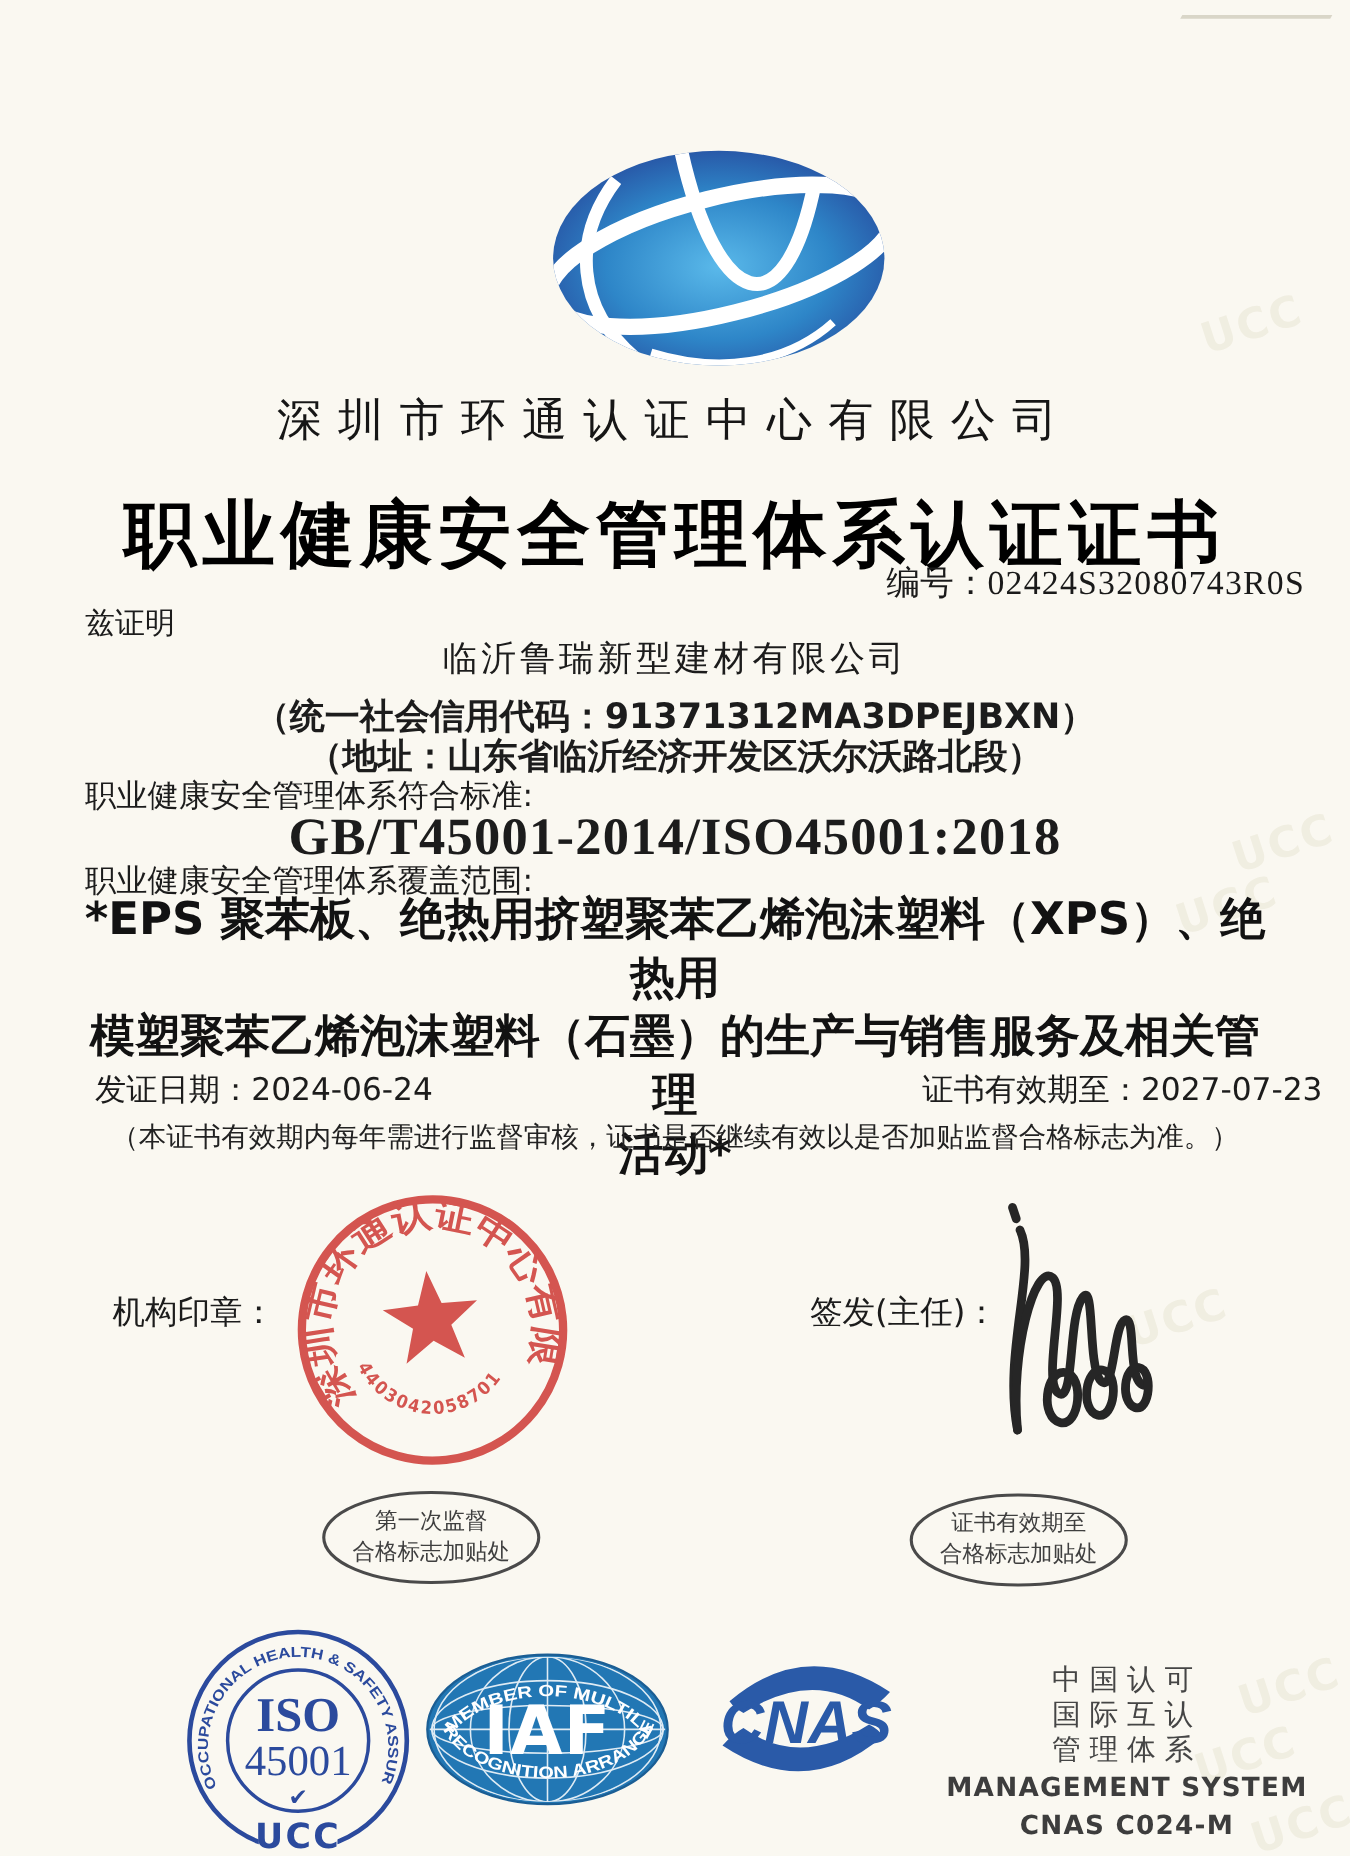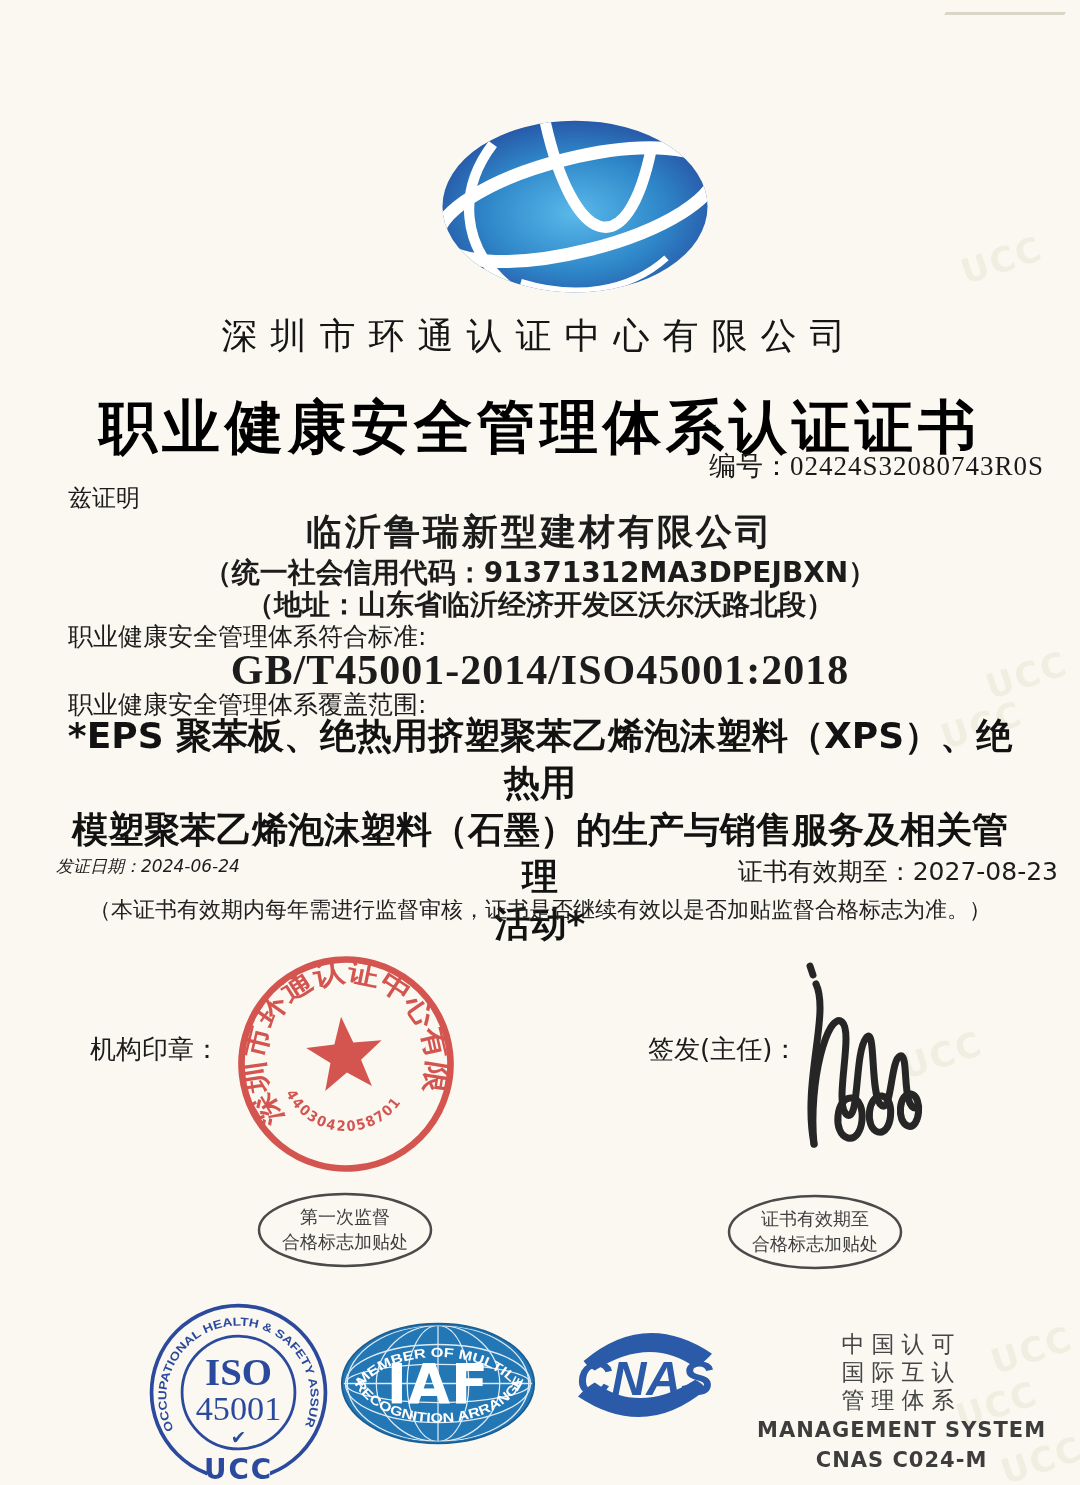--- a/index.html
+++ b/index.html
@@ -21,32 +21,32 @@
 
   
   .logo-svg { position:absolute; left:435px; top:116px; }
   .issuer-name { top:312px; font-size:36px; letter-spacing:13px; font-weight:500; color:#161616; }
   .cert-title  { top:366px; font-size:58px; font-weight:bold; letter-spacing:5px; color:#000000;margin-top:23px; }
   .cert-number { top:448px; right:36px; font-size:27px; color:#1a1a1a;
                  font-family:"Liberation Serif","DejaVu Serif",serif; }
   .cert-number .num { letter-spacing:1px; }
 
   .certify-label { top:482px; left:68px; font-size:24px; }
-  .company-name  { top:508px; font-size:36px; font-weight:bold; letter-spacing:3px; }
+  .company-name  { top:508px; font-size:28px; font-weight:normal; letter-spacing:3px; }
   .credit-line   { top:554px; font-size:28px; font-weight:bold; }
   .address-line  { top:586px; font-size:28px; font-weight:bold; }
 
   .standard-label { top:620px; left:68px; font-size:25px; }
   .standard-value { top:646px; font-size:42px; font-weight:bold;
                     font-family:"Liberation Serif","DejaVu Serif",serif; letter-spacing:1px; }
   .scope-label    { top:688px; left:68px; font-size:25px; }
   .scope-text     { top:712px; left:55px; width:970px; text-align:center;
                     font-size:36px; font-weight:bold; line-height:47px; color:#121212; }
 
-  .issue-date  { top:855px; left:56px;  font-size:17px;font-style:italic; }
+  .issue-date  { top:855px; left:76px;  font-size:25px; }
   .expiry-date { top:855px; right:22px; font-size:25px; }
   .note-line   { top:895px; font-size:22px; color:#222; }
 
   .seal-label { top:1032px; left:90px;  font-size:26px; }
   .sign-label { top:1032px; left:648px; font-size:26px; }
   .seal-svg      { position:absolute; left:232px; top:950px; opacity:0.92; }
   .signature-svg { position:absolute; left:752px; top:962px; }
 
   .stamp { position:absolute; width:180px; height:80px; }
   .stamp-1 { left:255px; top:1190px; }
@@ -117,21 +117,21 @@
   <div class="abs scope-text">
     <div>*EPS 聚苯板、绝热用挤塑聚苯乙烯泡沫塑料（XPS）、绝热用</div>
     <div>模塑聚苯乙烯泡沫塑料（石墨）的生产与销售服务及相关管理</div>
     <div>活动*</div>
   </div>
 
   <div class="abs issue-date">
     <span>发证日期：</span><span>2024-06-24</span>
   </div>
   <div class="abs expiry-date">
-    <span>证书有效期至：</span><span>2027-08-23</span>
+    <span>证书有效期至：</span><span>2027-07-23</span>
   </div>
   <div class="abs center note-line">（本证书有效期内每年需进行监督审核，证书是否继续有效以是否加贴监督合格标志为准。）</div>
 
   <div class="abs seal-label">机构印章：</div>
   <svg class="seal-svg" width="228" height="228" viewBox="0 0 240 240">
     <g transform="rotate(-6 120 120)" fill="none">
       <circle cx="120" cy="120" r="110" stroke="#d14843" stroke-width="7"></circle>
       <polygon points="120,70 130,98.2 159.9,99 136.2,117.3 144.7,146 120,129 95.3,146 103.8,117.3 80.1,99 110,98.2" fill="#d14843" stroke="none"></polygon>
       <defs>
         <path id="sealArc" d="M 50,169 A 86 86 0 1 1 190,169"></path>

